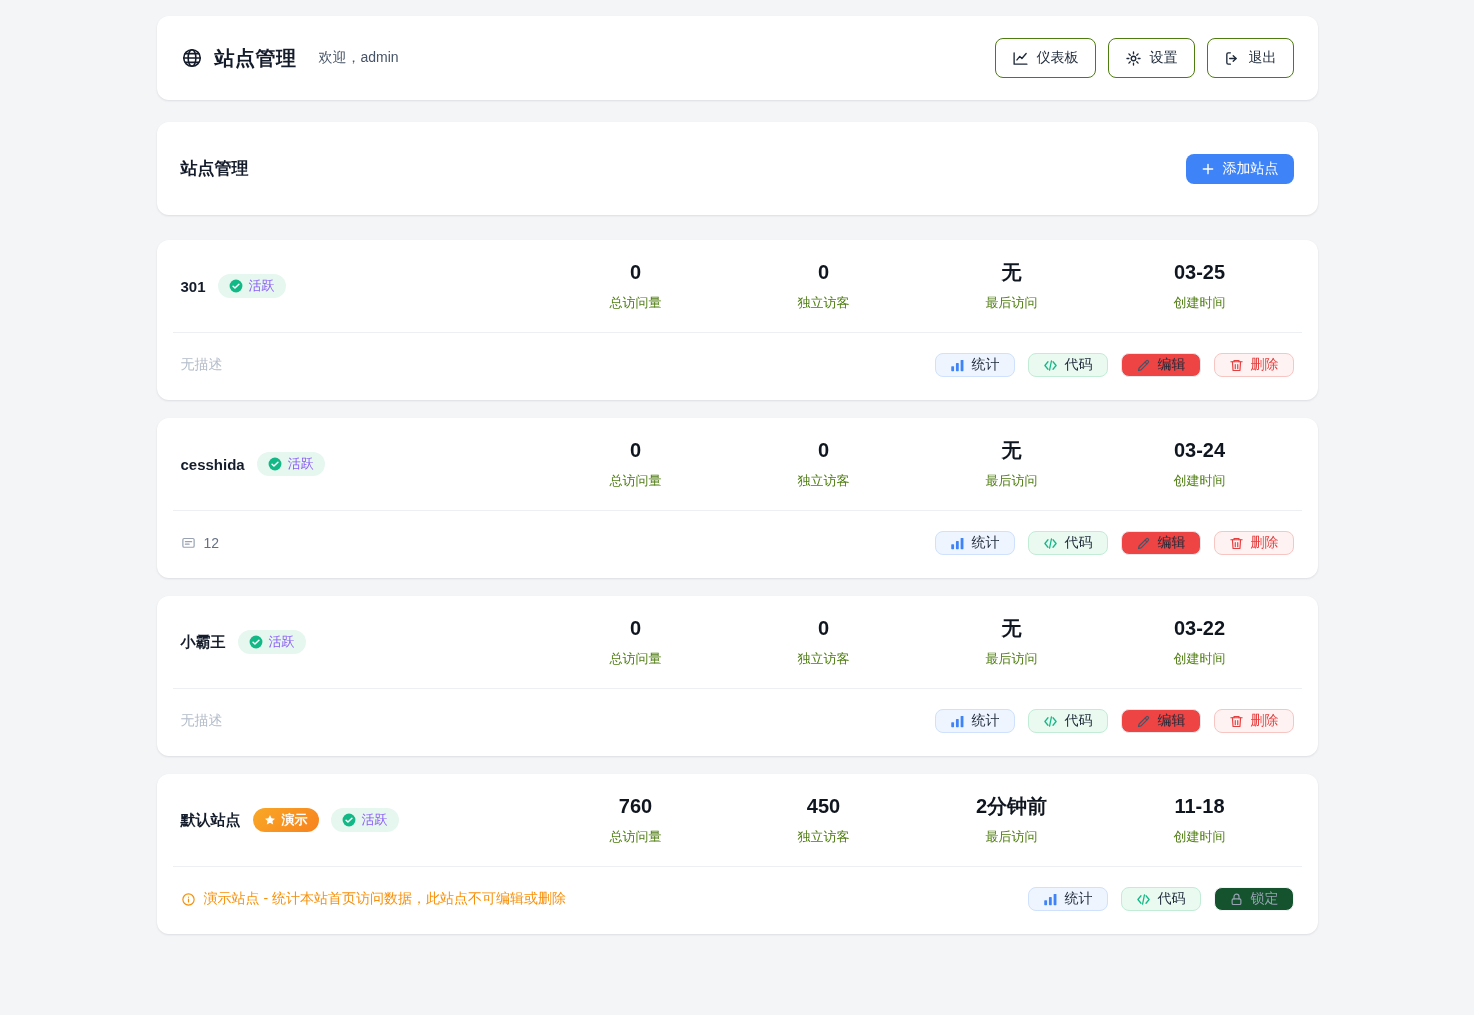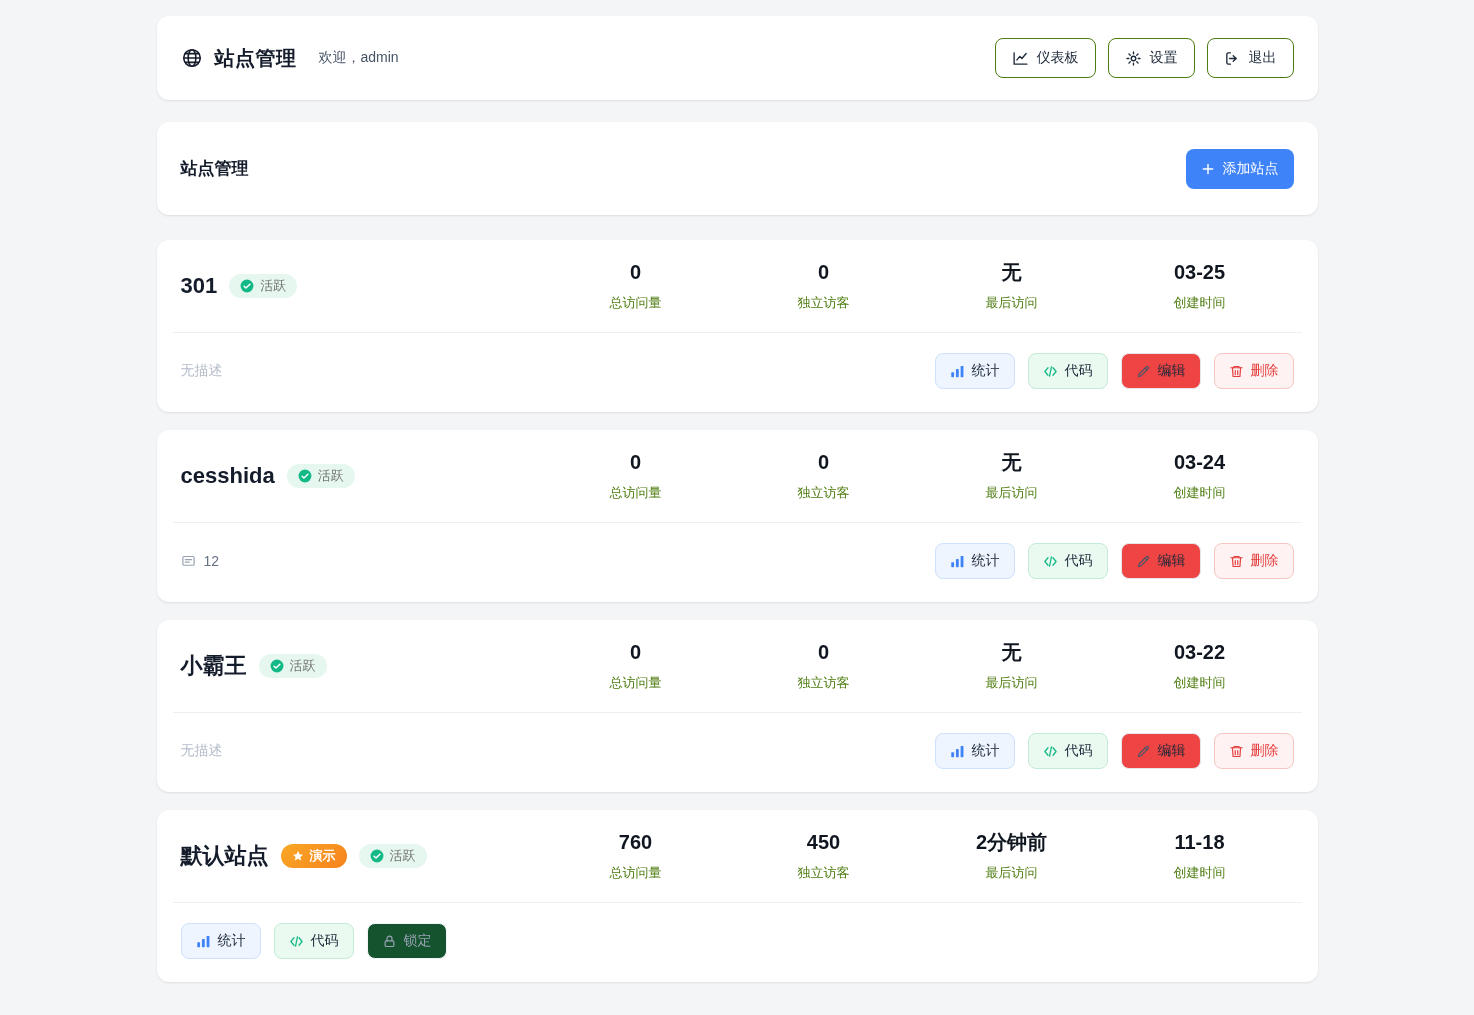--- a/index.html
+++ b/index.html
@@ -37,39 +37,39 @@
   }
 
   
   .toolbar-card {
     display:flex; align-items:center; justify-content:space-between;
     padding:21px 24px; margin-bottom:25px;
   }
   .toolbar-title { font-size:17px; font-weight:bold; color:#141c2b; }
   .add-btn {
     display:inline-flex; align-items:center; gap:8px;
-    height:40px; padding:0 15px;
+    height:30px; padding:0 15px;
     background:#3f83f8; color:#fff;
     border:none; border-radius:8px;
     font-size:14px; cursor:pointer; font-family:inherit;
   }
 
   
   .site-card { margin-bottom:18px; }
   .site-top {
     display:flex; align-items:center; justify-content:space-between;
     padding:20px 24px;
   }
   .site-id { display:flex; align-items:center; gap:12px; }
-  .site-name { font-size:22px; font-weight:bold; color:#141c2b; margin:0; }
+  .site-name { font-size:15px; font-weight:bold; color:#141c2b; margin:0; }
   .badge {
     display:inline-flex; align-items:center; gap:6px;
     border-radius:999px; padding:4px 11px; font-size:13px; line-height:16px;
   }
-  .badge-active { background:#e6f7ef; color:#737373; }
+  .badge-active { background:#e6f7ef; color:#8b5cf6; }
   .badge-demo {
     background:linear-gradient(135deg,#f9a826,#f7821e);
     color:#fff; font-weight:bold;
   }
 
   .stats { display:flex; }
   .stat { width:188px; text-align:center; }
   .stat-v { font-size:20px; font-weight:bold; color:#10161f; line-height:24px; }
   .stat-l { font-size:13px; color:#4d7c0f; margin-top:10px; }
 
@@ -79,21 +79,21 @@
     display:flex; align-items:center; justify-content:space-between;
     padding:20px 24px 23px;
   }
   .desc { display:flex; align-items:center; gap:8px; font-size:14px; color:#b3bcc9; }
   .desc-note { color:#667085; }
   .desc-warn { color:#f79009; }
 
   .actions { display:flex; gap:13px; }
   .action-btn {
     display:inline-flex; align-items:center; justify-content:center; gap:7px;
-    height:36px; padding:0 14px;
+    height:24px; padding:0 14px;
     border-radius:8px; font-size:14px; color:#1d2939;
     border:1px solid transparent; cursor:pointer; font-family:inherit;
     background:#fff;
   }
   .btn-stats  { background:#eef5ff; border-color:#cfe1fc; }
   .btn-code   { background:#eafaf1; border-color:#c2ecd6;text-align:center; }
   .btn-edit   { background:#ef4444; border-color:#e4e7ec; }
   .btn-delete { background:#fef3f2; border-color:#f7c6c2; color:#e53e3e; }
   .btn-lock   { background:#14532d; border-color:#f2f4f7; color:#98a2b3; cursor:default; }
 
@@ -448,20 +448,29 @@
           <div class="stat-l">最后访问</div>
         </div>
         <div class="stat">
           <div class="stat-v">11-18</div>
           <div class="stat-l">创建时间</div>
         </div>
       </div>
     </div>
     <div class="divider"></div>
     <div class="site-bottom">
+      <div class="desc desc-warn">
+        <span class="icon">
+          <svg width="15" height="15" viewBox="0 0 24 24" fill="none" stroke="#f79009" stroke-width="1.9" stroke-linecap="round">
+              <circle cx="12" cy="12" r="9"></circle>
+              <path d="M12 8v.3M12 11.5V16"></path>
+            </svg>
+        </span>
+        <span>演示站点 - 统计本站首页访问数据，此站点不可编辑或删除</span>
+      </div>
       <div class="actions">
         <button class="action-btn btn-stats">
           <span class="icon">
             <svg width="15" height="15" viewBox="0 0 24 24" fill="#3f83f8">
                 <rect x="2" y="13" width="4.5" height="8" rx="1"></rect>
                 <rect x="9.5" y="8" width="4.5" height="13" rx="1"></rect>
                 <rect x="17" y="3" width="4.5" height="18" rx="1"></rect>
               </svg>
           </span>
           <span>统计</span>

